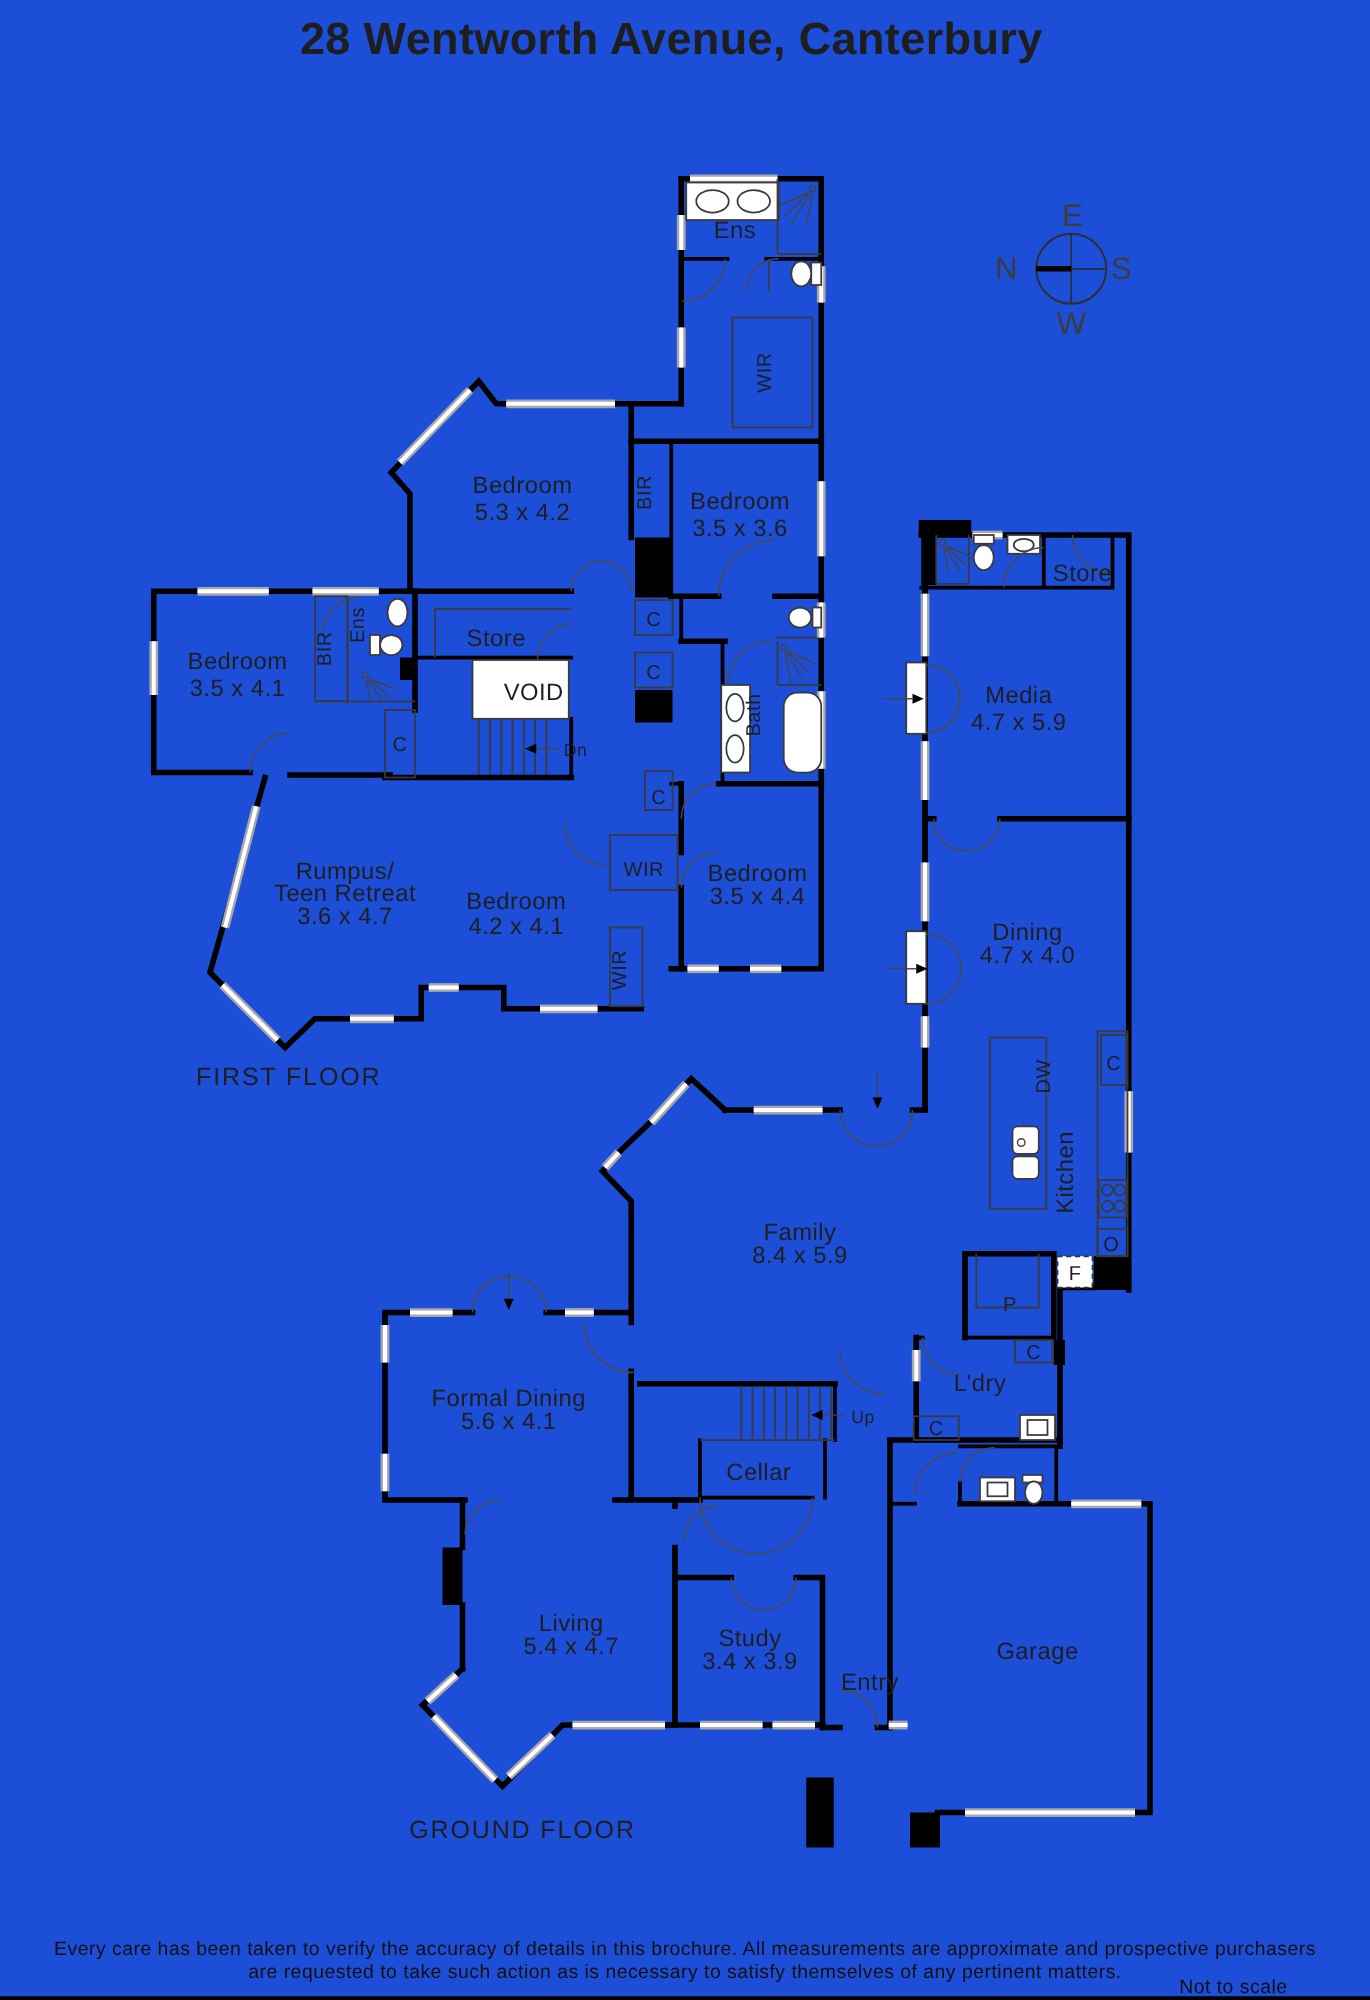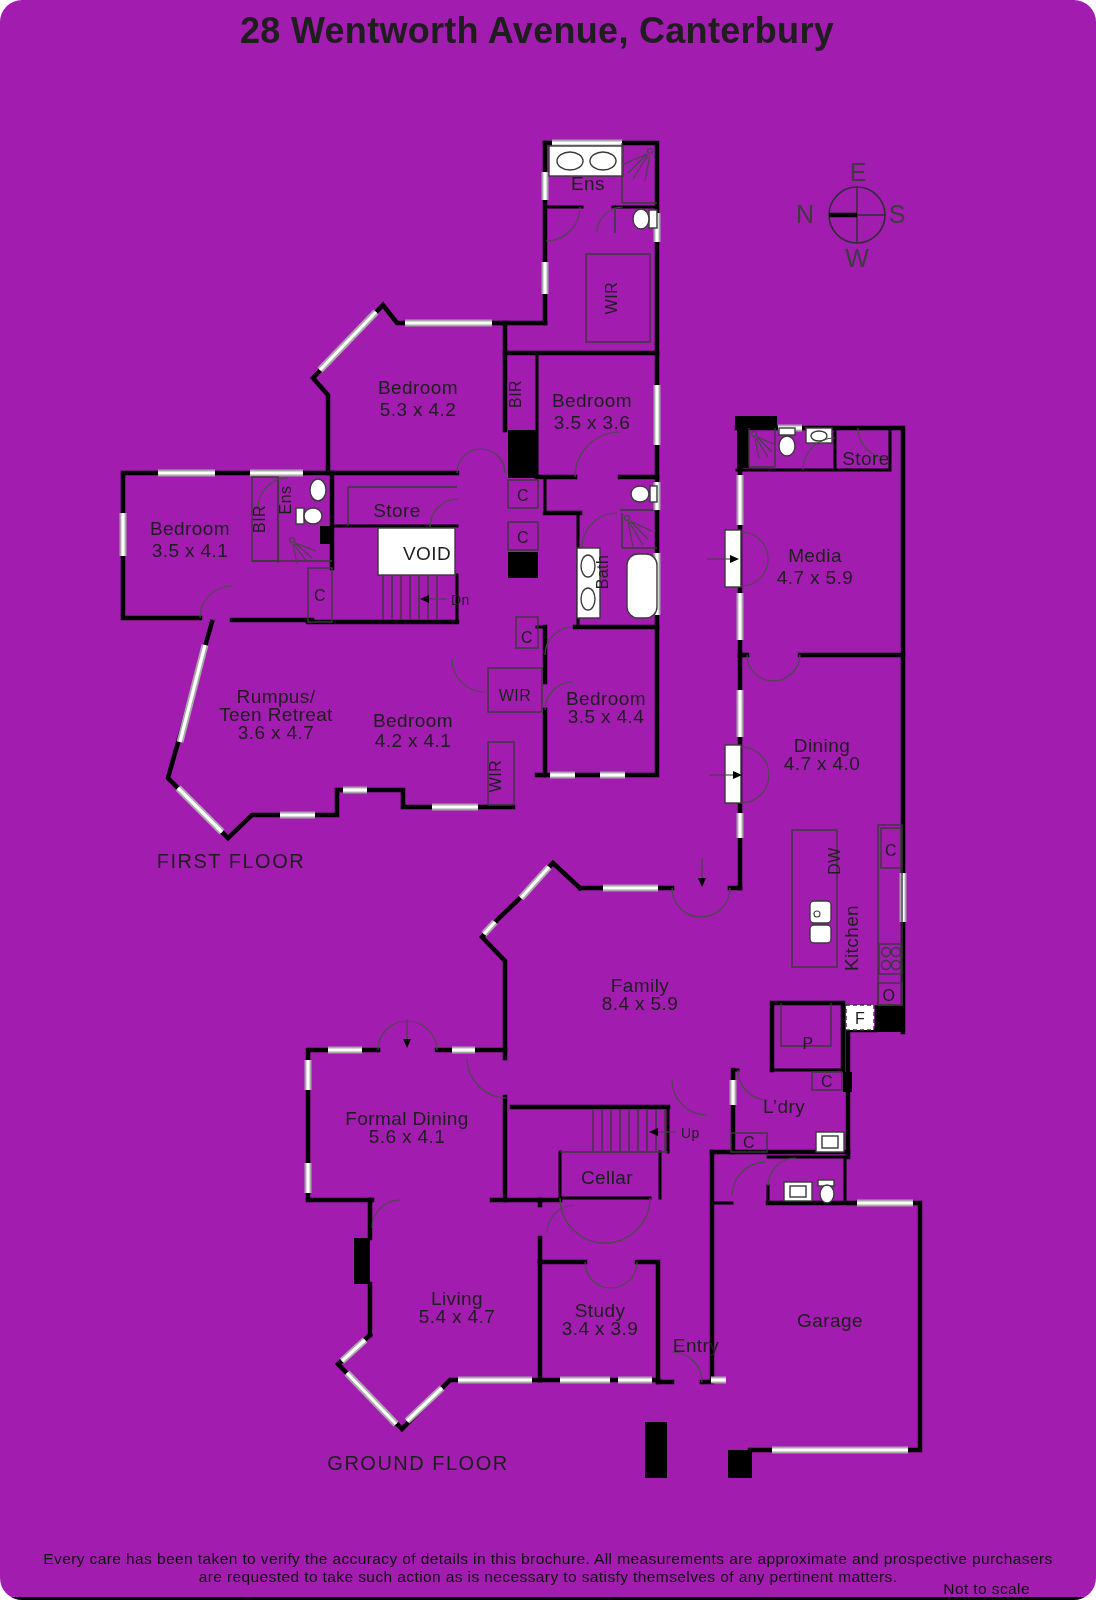--- a/index.html
+++ b/index.html
@@ -1,16 +1,16 @@
 <!DOCTYPE html>
 <html><head>
 <meta charset="utf-8">
 <style>
   html,body{margin:0;padding:0;background:#ffffff;}
-  #page{position:relative;width:1096px;height:1600px;background:#a21caf;overflow:hidden;border-radius:22px;}
+  #page{position:relative;width:1096px;height:1600px;background:#1d4ed8;overflow:hidden;}
   svg{position:absolute;left:0;top:0;}
   svg text{font-family:"Liberation Sans","DejaVu Sans",sans-serif;fill:#1e1e1e;letter-spacing:.4px;}
   .w{stroke:#000;stroke-width:4.5;fill:none;stroke-linecap:square;}
   .w3{stroke:#000;stroke-width:3;fill:none;stroke-linecap:square;}
   .tn{stroke:#3a3a3a;stroke-width:1.4;fill:none;}
   .fx{stroke:#3a3a3a;stroke-width:1.4;fill:#fff;}
   .dr{stroke:#4a4a4a;stroke-width:1.2;fill:none;}
   .wn{stroke:#a8a8a8;stroke-width:7;fill:none;}
   .wc{stroke:#ffffff;stroke-width:3.2;fill:none;}
   .bk{fill:#000;stroke:none;}

